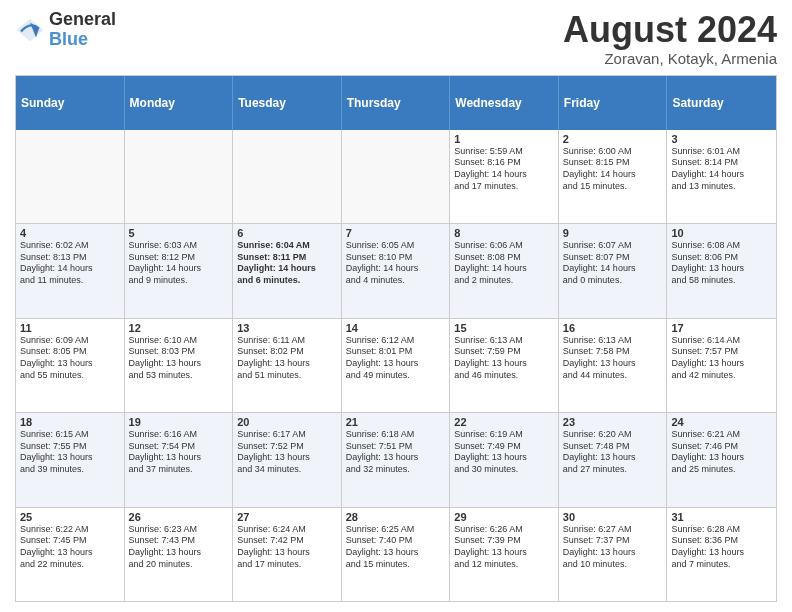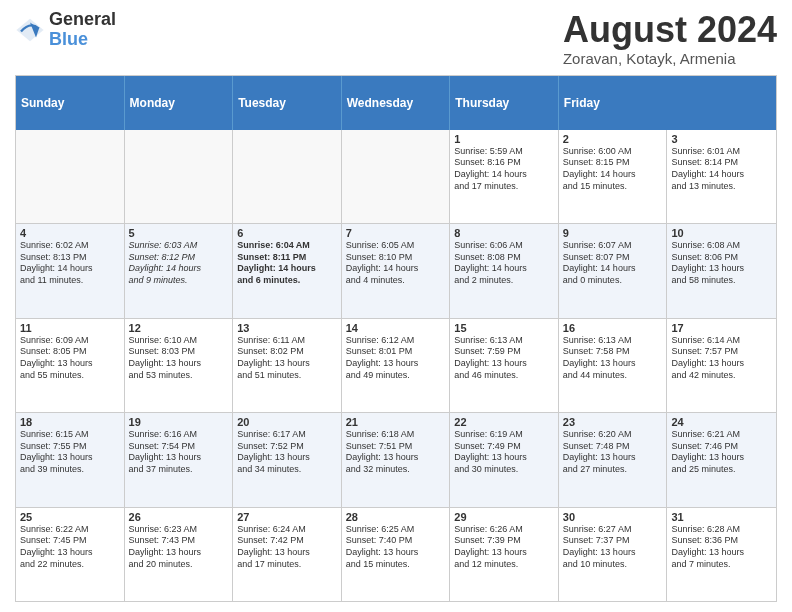--- a/index.html
+++ b/index.html
@@ -41,21 +41,21 @@
       font-size: 18px;
       font-weight: bold;
       color: #4a90d9;
     }
     .logo-icon {
       width: 30px;
       height: 30px;
       margin-right: 4px;
     }
     .title-area {
-      text-align: left;
+      text-align: right;
       margin-left: 28px;
     }
     .month-title {
       font-size: 36px;
       font-weight: bold;
       color: #333;
       line-height: 1.1;
     }
     .location {
       font-size: 15px;
@@ -139,23 +139,24 @@
       <div class="location">Zoravan, Kotayk, Armenia</div>
     </div>
   </div>
 
   <div class="calendar">
     <div class="cal-header">
 
     <div class="cal-header-cell">Sunday</div>
         <div class="cal-header-cell">Monday</div>
         <div class="cal-header-cell">Tuesday</div>
+        <div class="cal-header-cell">Thursday</div>
         <div class="cal-header-cell">Wednesday</div>
-        <div class="cal-header-cell">Thursday</div>
         <div class="cal-header-cell">Friday</div>
+        <div class="cal-header-cell">Saturday</div>
       </div>
     <div class="cal-body">
 
     <div class="cal-row">
           <div class="cal-cell empty"></div>
           <div class="cal-cell empty"></div>
           <div class="cal-cell empty"></div>
           <div class="cal-cell empty"></div>
           <div class="cal-cell">
             <span class="day-num">1</span>
@@ -182,21 +183,21 @@
         <div class="cal-row">
           <div class="cal-cell alt-row">
             <span class="day-num">4</span>
             <div class="cell-info" style="white-space: pre-line;">Sunrise: 6:02 AM
 Sunset: 8:13 PM
 Daylight: 14 hours
 and 11 minutes.</div>
           </div>
           <div class="cal-cell alt-row">
             <span class="day-num">5</span>
-            <div class="cell-info" style="white-space: pre-line; font-style: italic;">Sunrise: 6:03 AM
+            <div class="cell-info" style="white-space: pre-line;">Sunrise: 6:03 AM
 Sunset: 8:12 PM
 Daylight: 14 hours
 and 9 minutes.</div>
           </div>
           <div class="cal-cell alt-row">
             <span class="day-num">6</span>
             <div class="cell-info" style="white-space: pre-line; font-weight: bold;">Sunrise: 6:04 AM
 Sunset: 8:11 PM
 Daylight: 14 hours
 and 6 minutes.</div>

